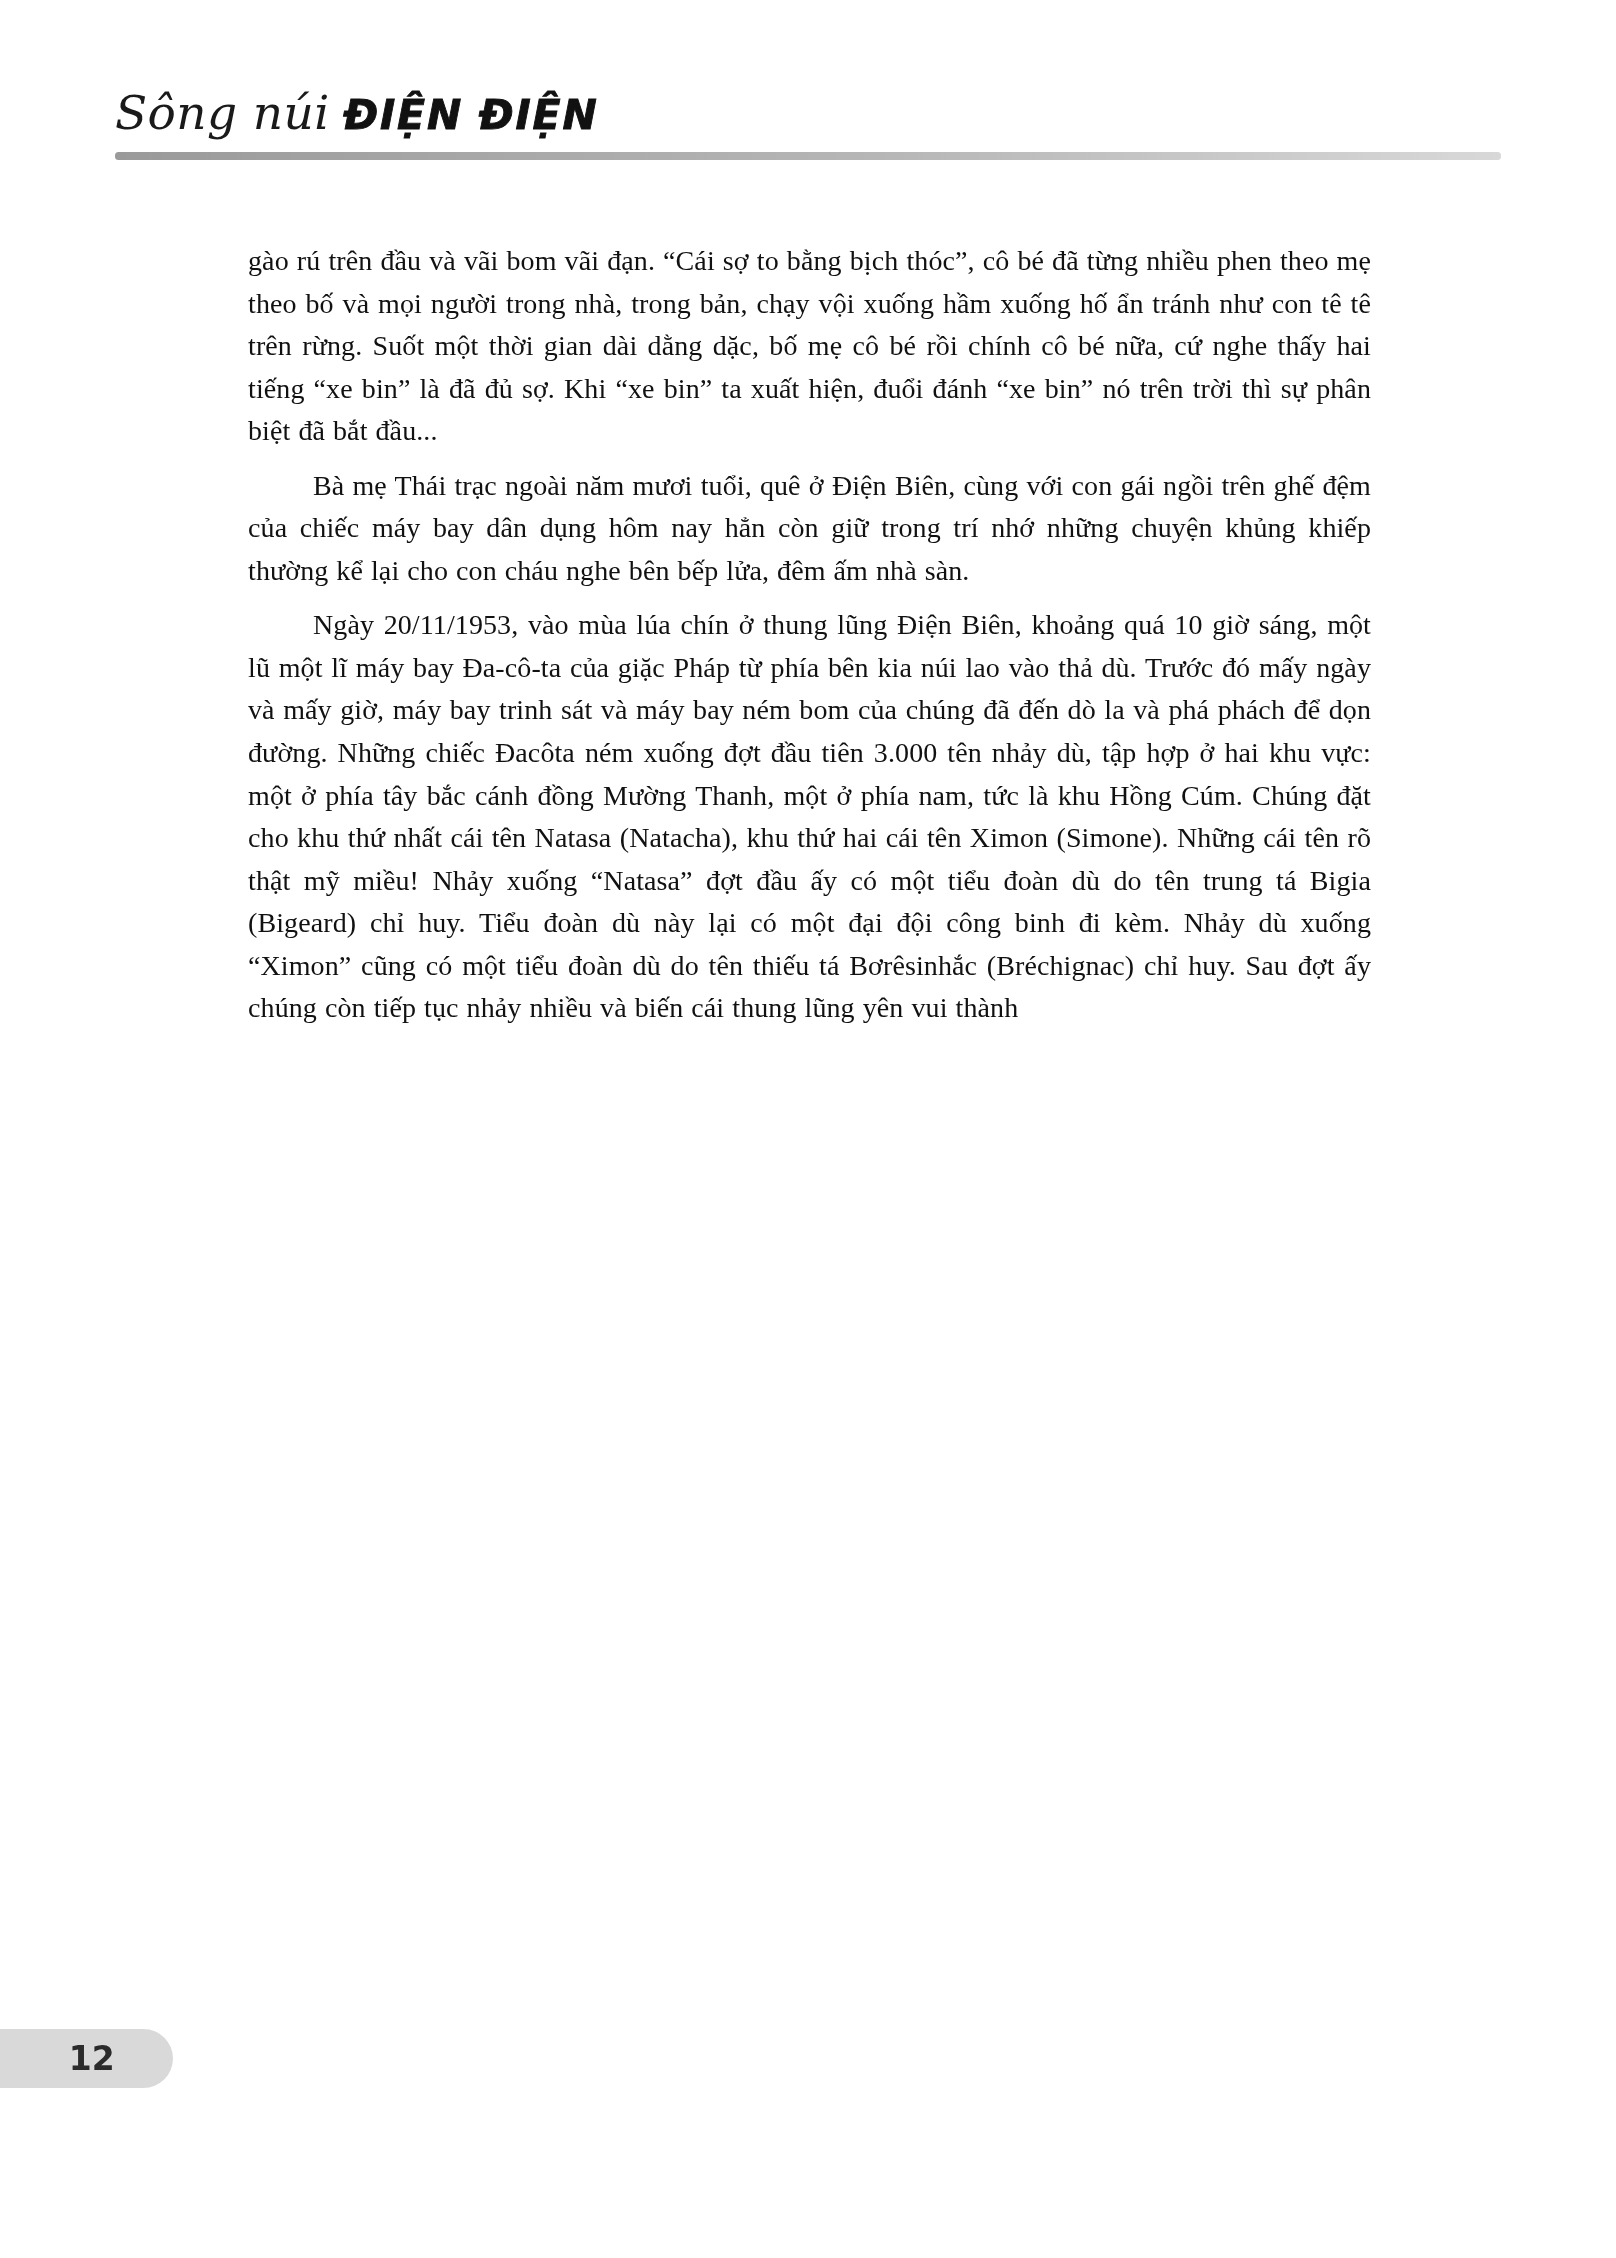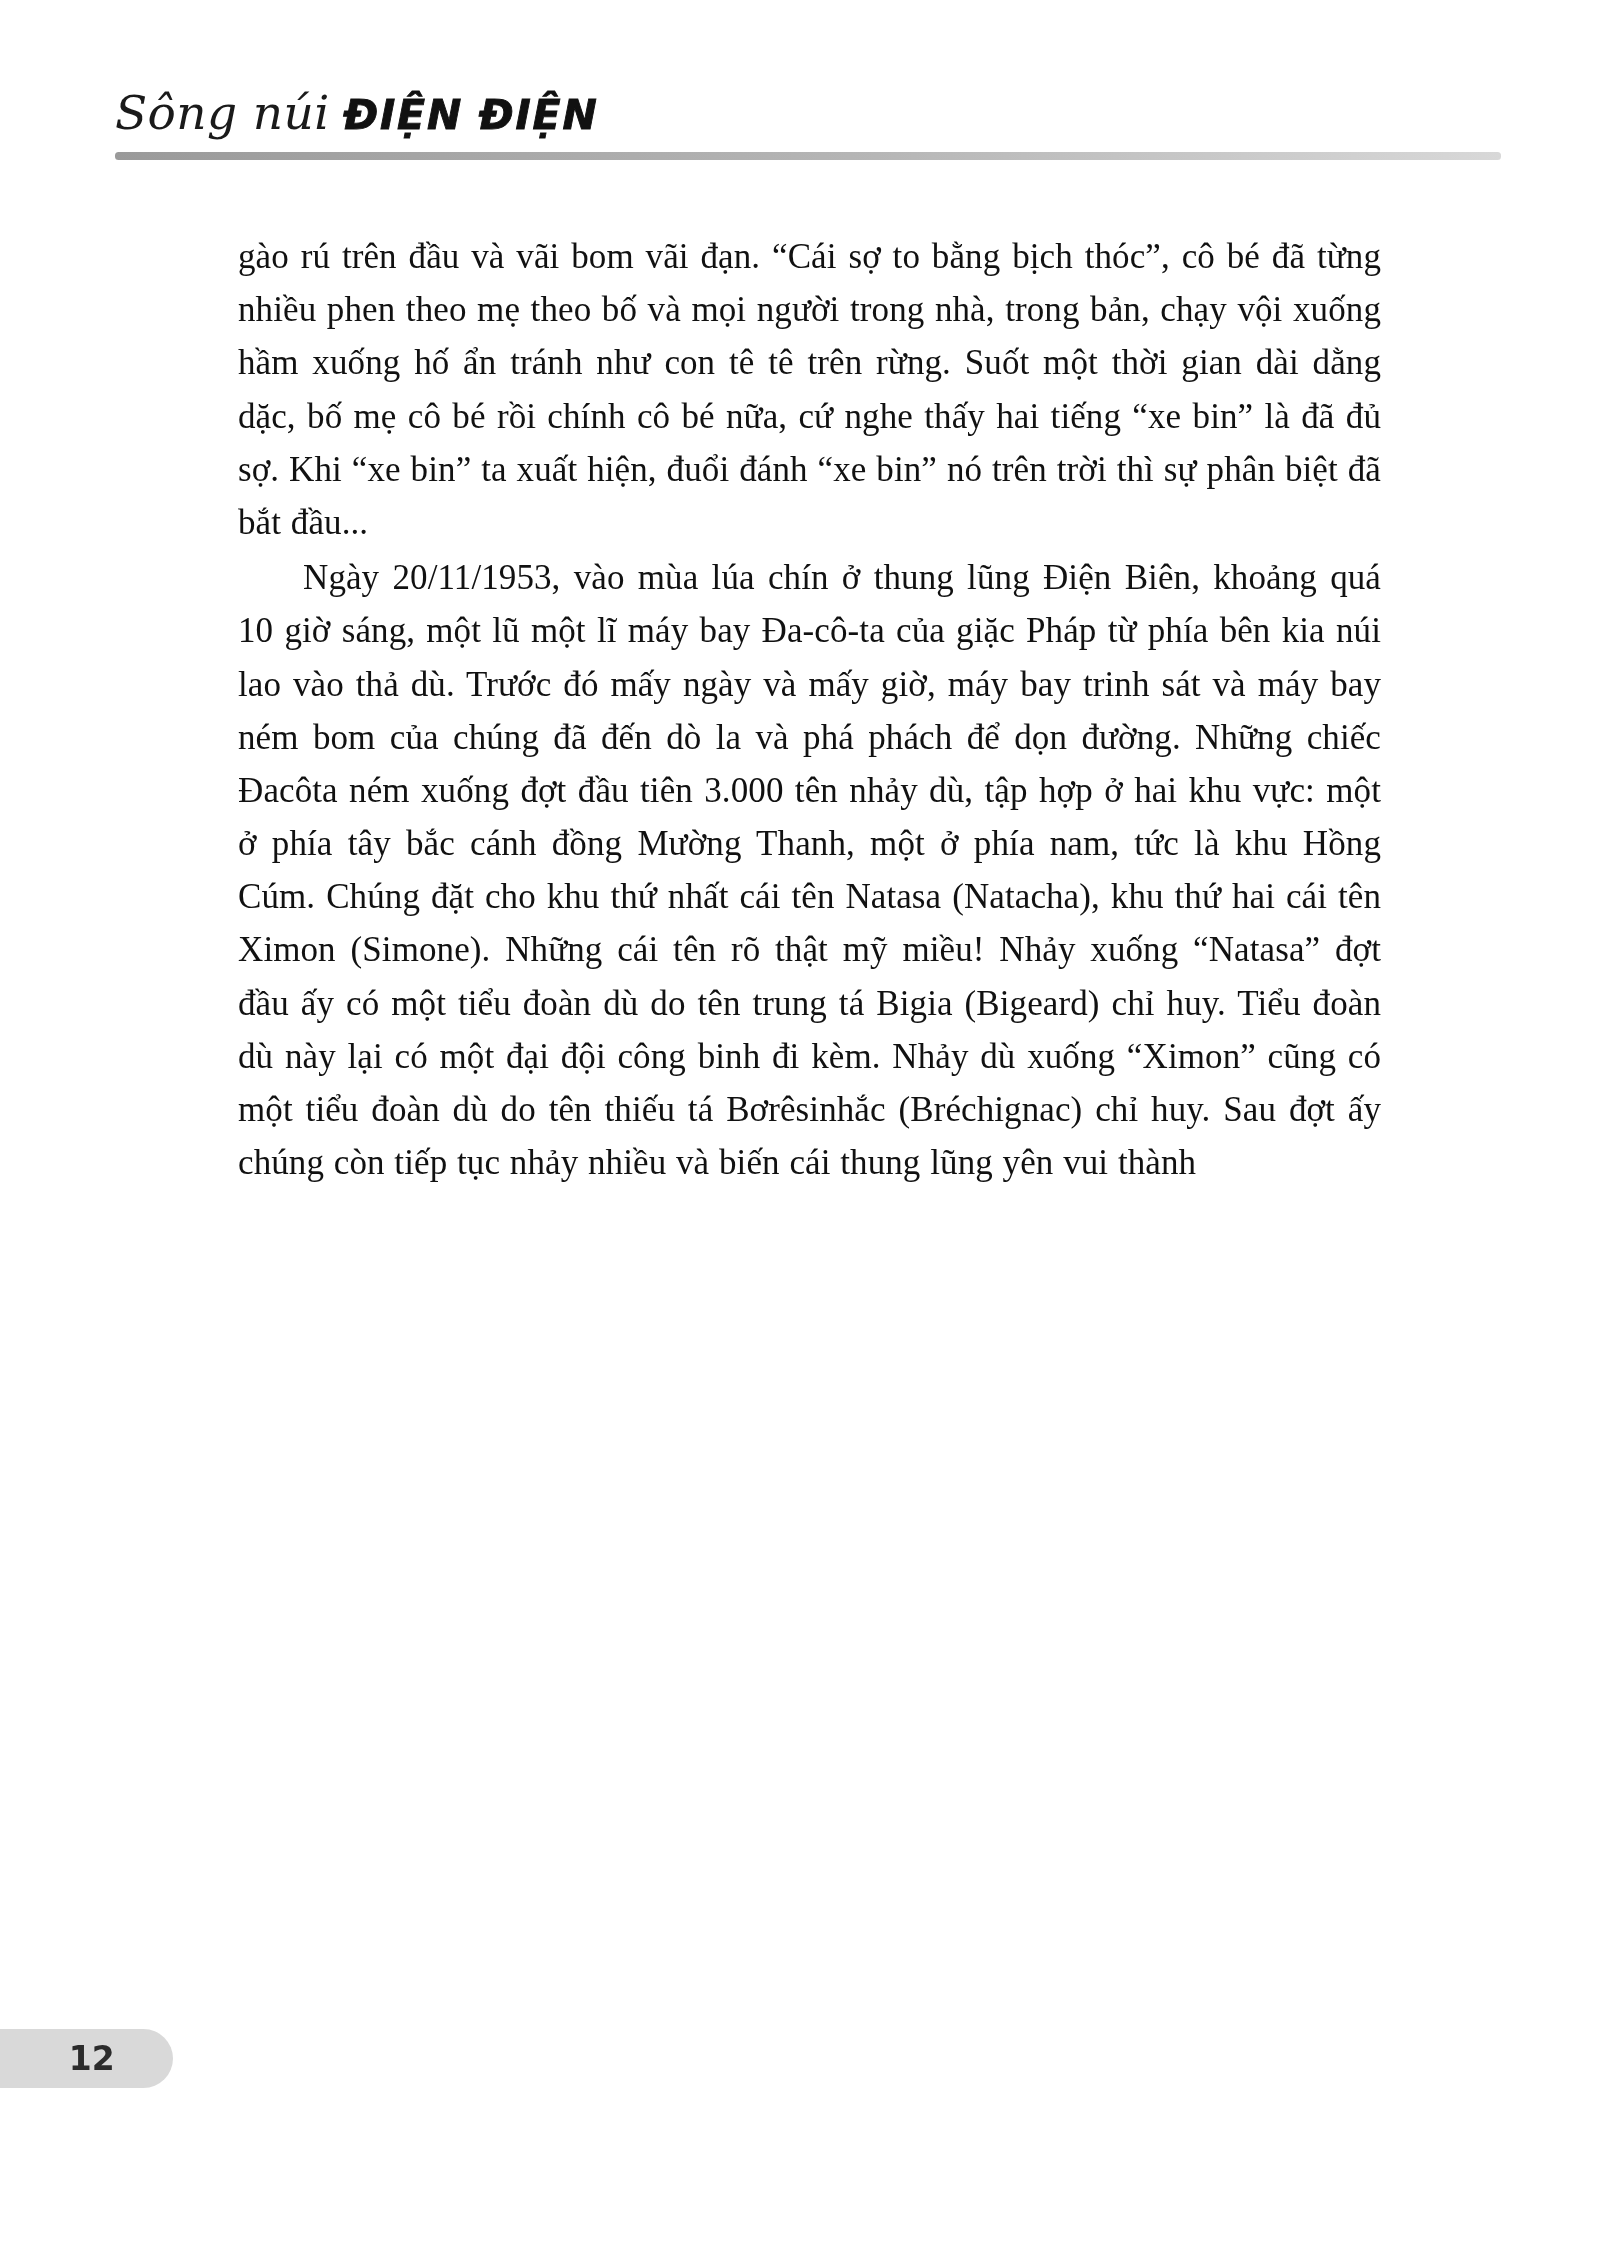--- a/index.html
+++ b/index.html
@@ -72,22 +72,22 @@
 
   
   .content {
     position: absolute;
     left: 236px;
     top: 228px;
     width: 1147px;
   }
 
   .content p {
-    margin: 2px;
-    font-size: 35px;
+    margin: 12px;
+    font-size: 28px;
     line-height: 1.52;
     text-align: justify;
     text-justify: inter-word;
     letter-spacing: 0.1px;
     word-spacing: 0.9px;
     font-family: Liberation Serif, serif;
   }
 
   .content p.indent {
     text-indent: 65px;
@@ -124,20 +124,21 @@
   <div class="header">
     <div class="header-title">
       <span class="header-script">Sông núi</span>
       <span class="header-bold">ĐIỆN ĐIỆN</span>
     </div>
     <div class="header-rule"></div>
   </div>
 
   <div class="content">
     <p>gào rú trên đầu và vãi bom vãi đạn. “Cái sợ to bằng bịch thóc”, cô bé đã từng nhiều phen theo mẹ theo bố và mọi người trong nhà, trong bản, chạy vội xuống hầm xuống hố ẩn tránh như con tê tê trên rừng. Suốt một thời gian dài dằng dặc, bố mẹ cô bé rồi chính cô bé nữa, cứ nghe thấy hai tiếng “xe bin” là đã đủ sợ. Khi “xe bin” ta xuất hiện, đuổi đánh “xe bin” nó trên trời thì sự phân biệt đã bắt đầu...</p>
+    <p class="indent">Bà mẹ Thái trạc ngoài năm mươi tuổi, quê ở Điện Biên, cùng với con gái ngồi trên ghế đệm của chiếc máy bay dân dụng hôm nay hẳn còn giữ trong trí nhớ những chuyện khủng khiếp thường kể lại cho con cháu nghe bên bếp lửa, đêm ấm nhà sàn.</p>
     <p class="indent">Ngày 20/11/1953, vào mùa lúa chín ở thung lũng Điện Biên, khoảng quá 10 giờ sáng, một lũ một lĩ máy bay Đa-cô-ta của giặc Pháp từ phía bên kia núi lao vào thả dù. Trước đó mấy ngày và mấy giờ, máy bay trinh sát và máy bay ném bom của chúng đã đến dò la và phá phách để dọn đường. Những chiếc Đacôta ném xuống đợt đầu tiên 3.000 tên nhảy dù, tập hợp ở hai khu vực: một ở phía tây bắc cánh đồng Mường Thanh, một ở phía nam, tức là khu Hồng Cúm. Chúng đặt cho khu thứ nhất cái tên Natasa (Natacha), khu thứ hai cái tên Ximon (Simone). Những cái tên rõ thật mỹ miều! Nhảy xuống “Natasa” đợt đầu ấy có một tiểu đoàn dù do tên trung tá Bigia (Bigeard) chỉ huy. Tiểu đoàn dù này lại có một đại đội công binh đi kèm. Nhảy dù xuống “Ximon” cũng có một tiểu đoàn dù do tên thiếu tá Bơrêsinhắc (Bréchignac) chỉ huy. Sau đợt ấy chúng còn tiếp tục nhảy nhiều và biến cái thung lũng yên vui thành</p>
   </div>
 
   <div class="folio">
     <span class="folio-number">12</span>
   </div>
 
 </div>
 
 

